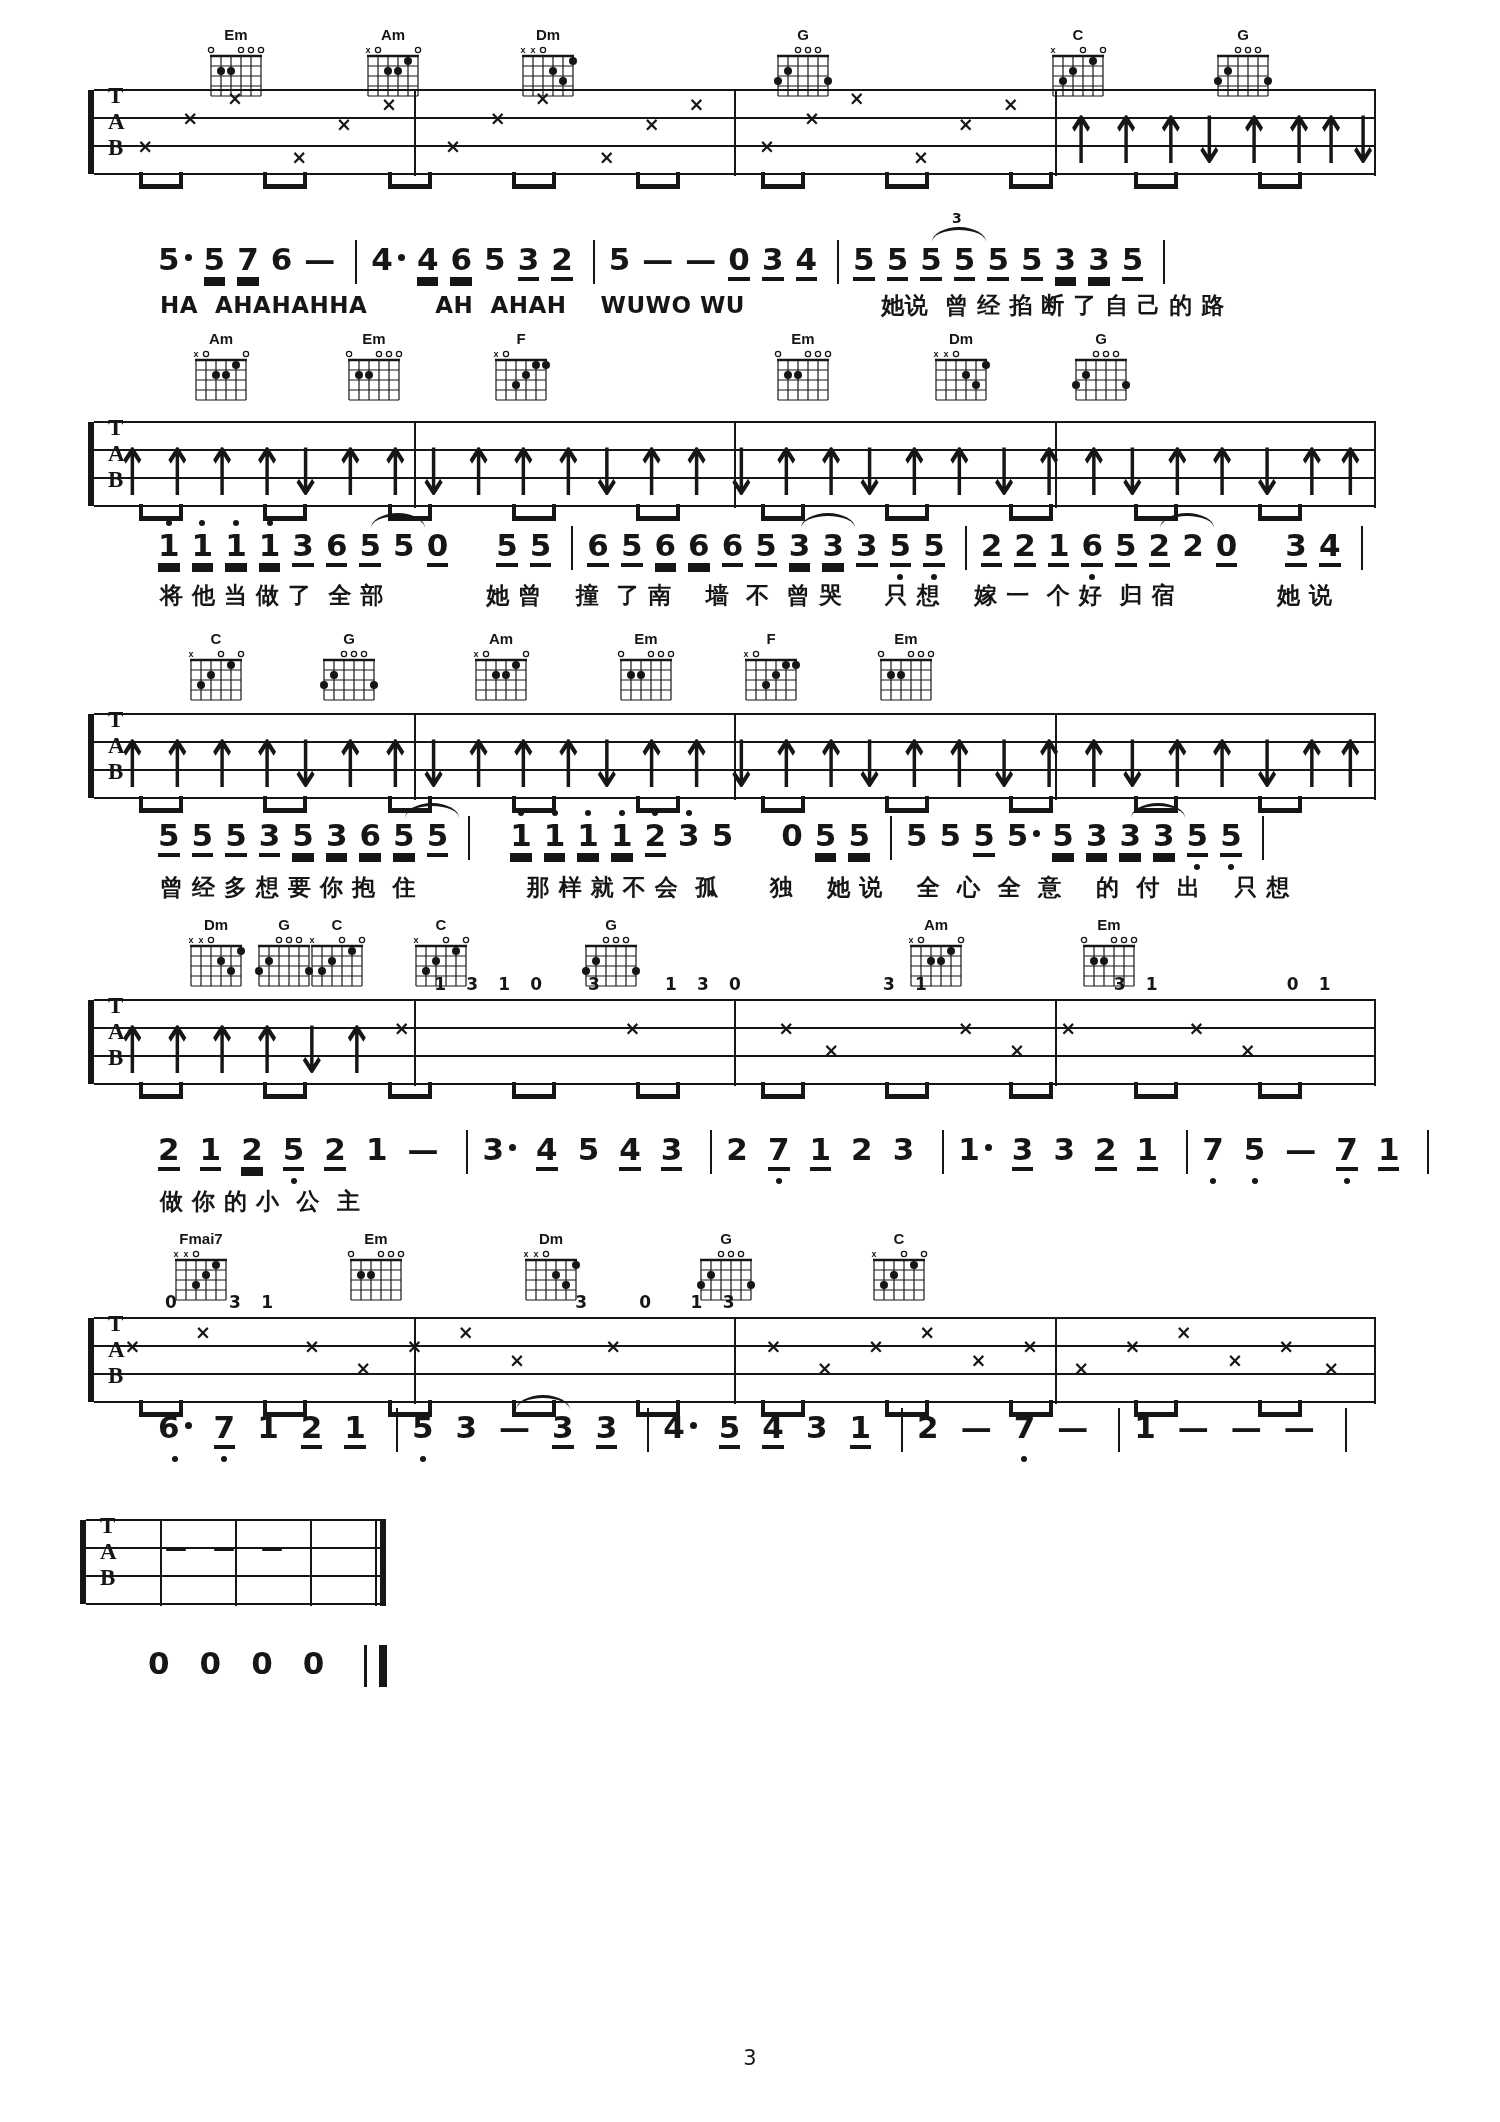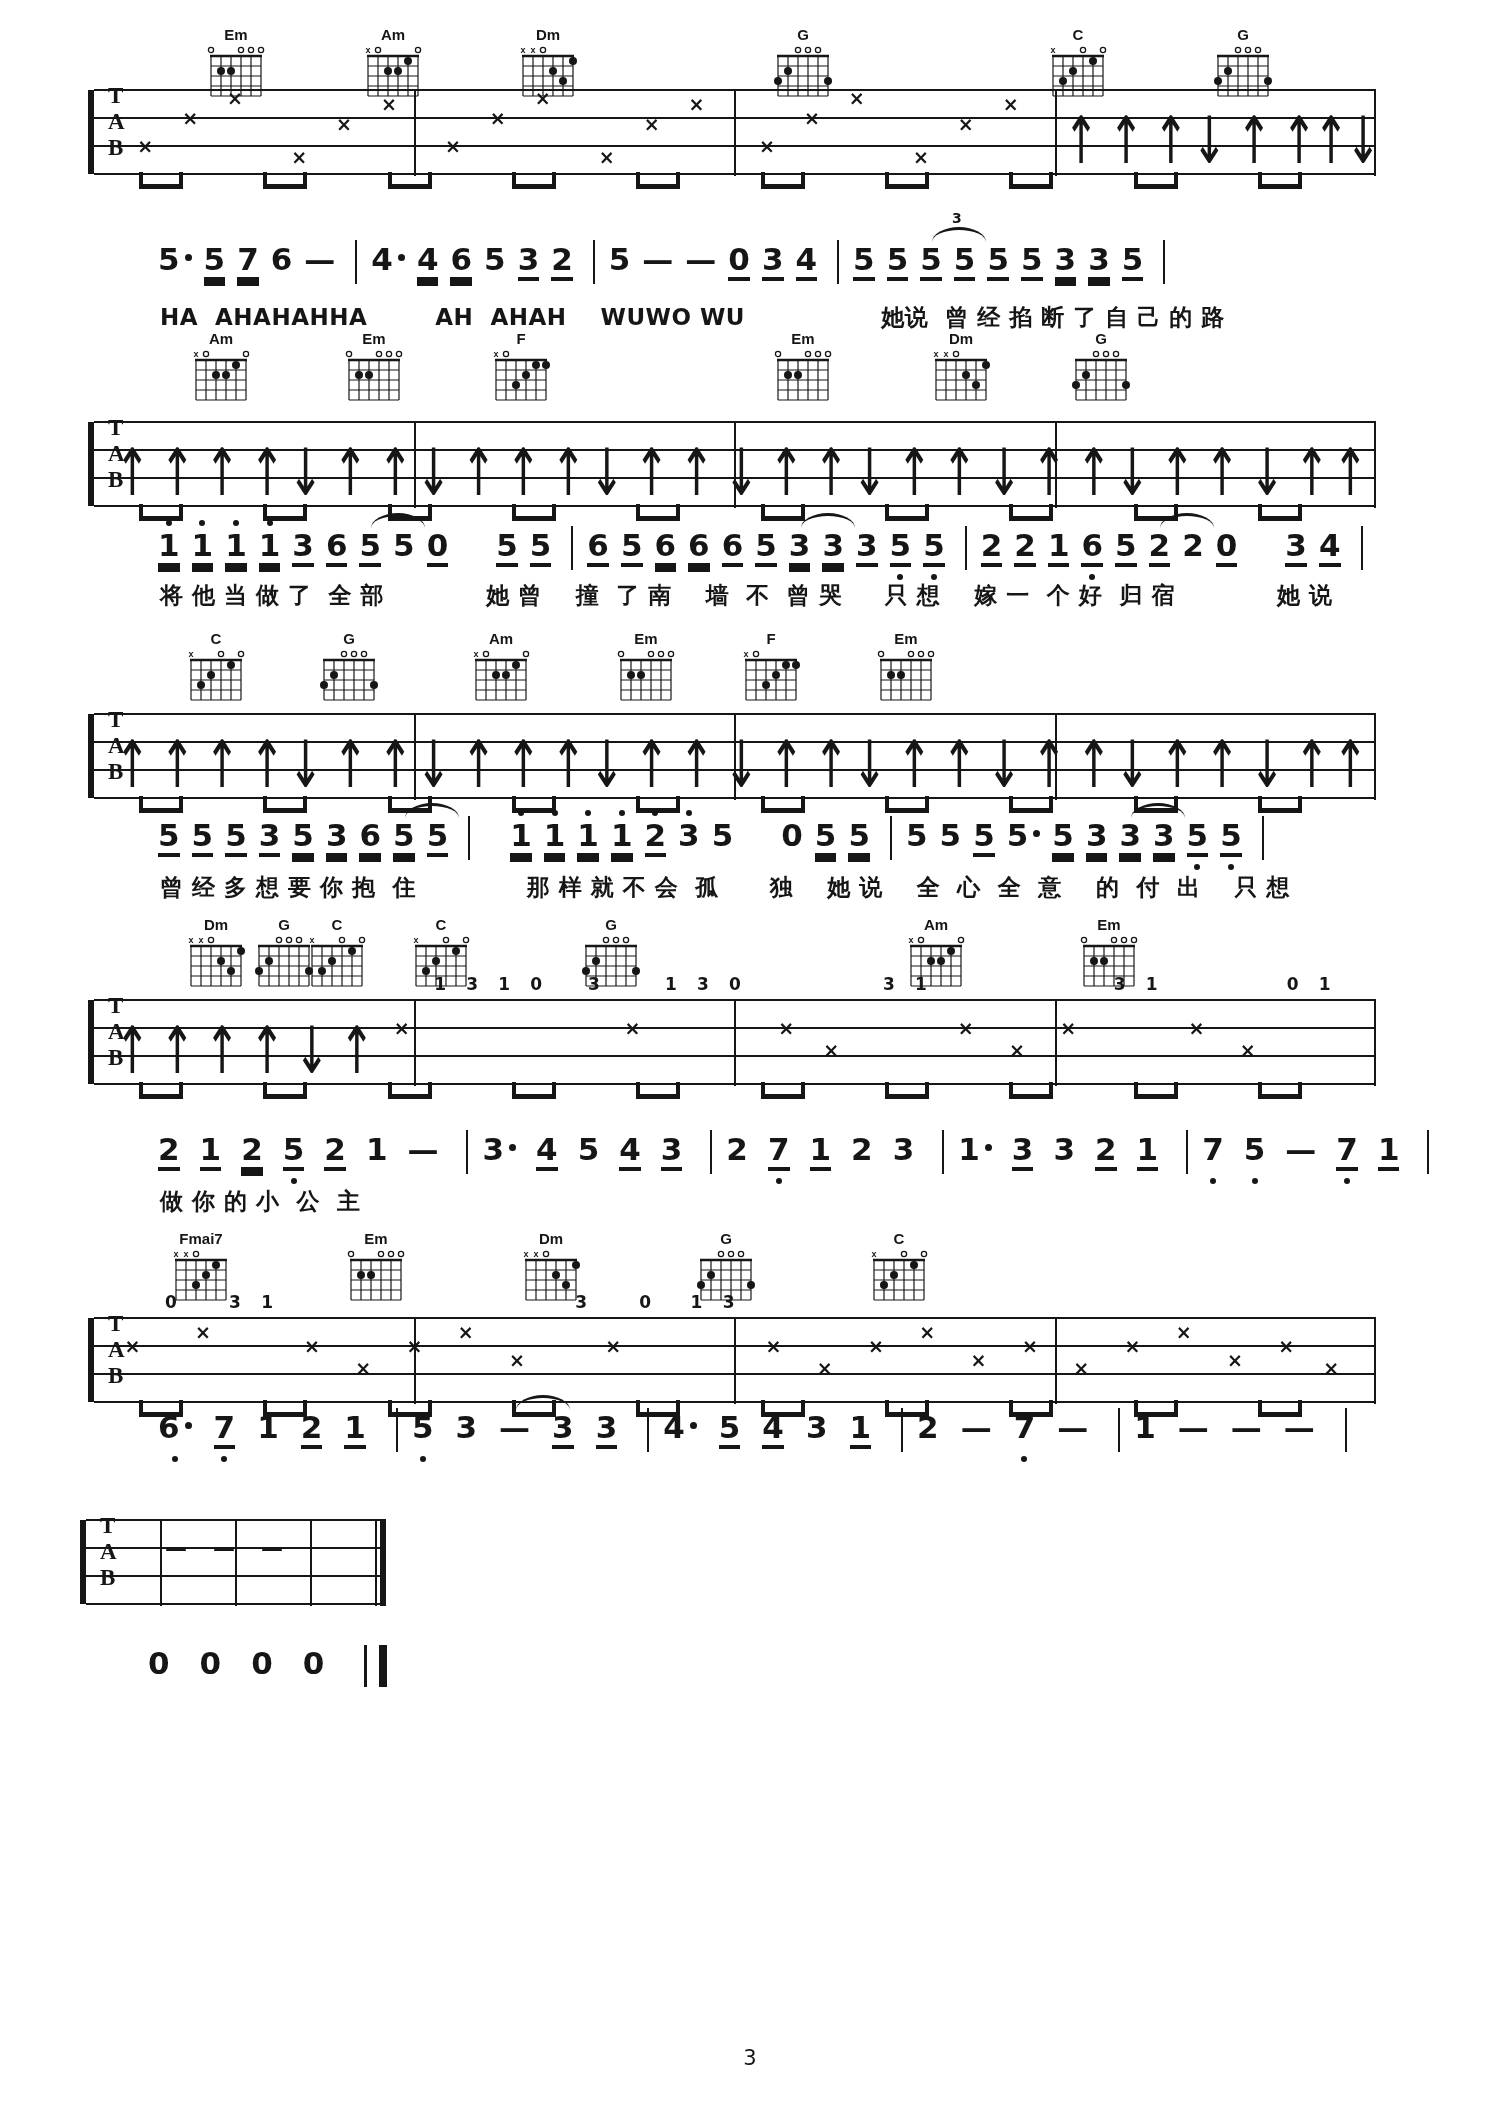--- a/index.html
+++ b/index.html
@@ -255,21 +255,21 @@
           <span class="note u1" style="margin-right: 12px;">5</span>
           <span class="note u1" style="margin-right: 12px;">5<span class="arc"></span><span class="arclb">3</span></span>
           <span class="note u1" style="margin-right: 12px;">5</span>
           <span class="note u1" style="margin-right: 12px;">5</span>
           <span class="note u1" style="margin-right: 12px;">5</span>
           <span class="note u2" style="margin-right: 12px;">3</span>
           <span class="note u2" style="margin-right: 12px;">3</span>
           <span class="note u1" style="margin-right: 12px;">5</span>
           <div class="mbar"></div>
         </div>
-        <div class="lyr" style="left: 160px; top: 302px;">HA  AHAHAHHA        AH  AHAH    WUWO WU                她说  曾 经 掐 断 了 自 己 的 路</div>
+        <div class="lyr" style="left: 160px; top: 290px;">HA  AHAHAHHA        AH  AHAH    WUWO WU                她说  曾 经 掐 断 了 自 己 的 路</div>
       </div>
       <div>
         <div class="chip" style="left: 190px; top: 332px;">
           <div class="nm">Am</div>
           <svg width="60" height="58" viewBox="0 0 60 58">
             <text x="5" y="11" font-size="9" font-weight="bold" text-anchor="middle" fill="#161616">x</text>
             <circle cx="15" cy="8" r="2.6" fill="none" stroke="#161616" stroke-width="1.3"></circle>
             <circle cx="55" cy="8" r="2.6" fill="none" stroke="#161616" stroke-width="1.3"></circle>
             <line x1="4" y1="14" x2="56" y2="14" stroke="#161616" stroke-width="2.6"></line>
             <line x1="5" y1="24" x2="55" y2="24" stroke="#161616" stroke-width="1.2"></line>

